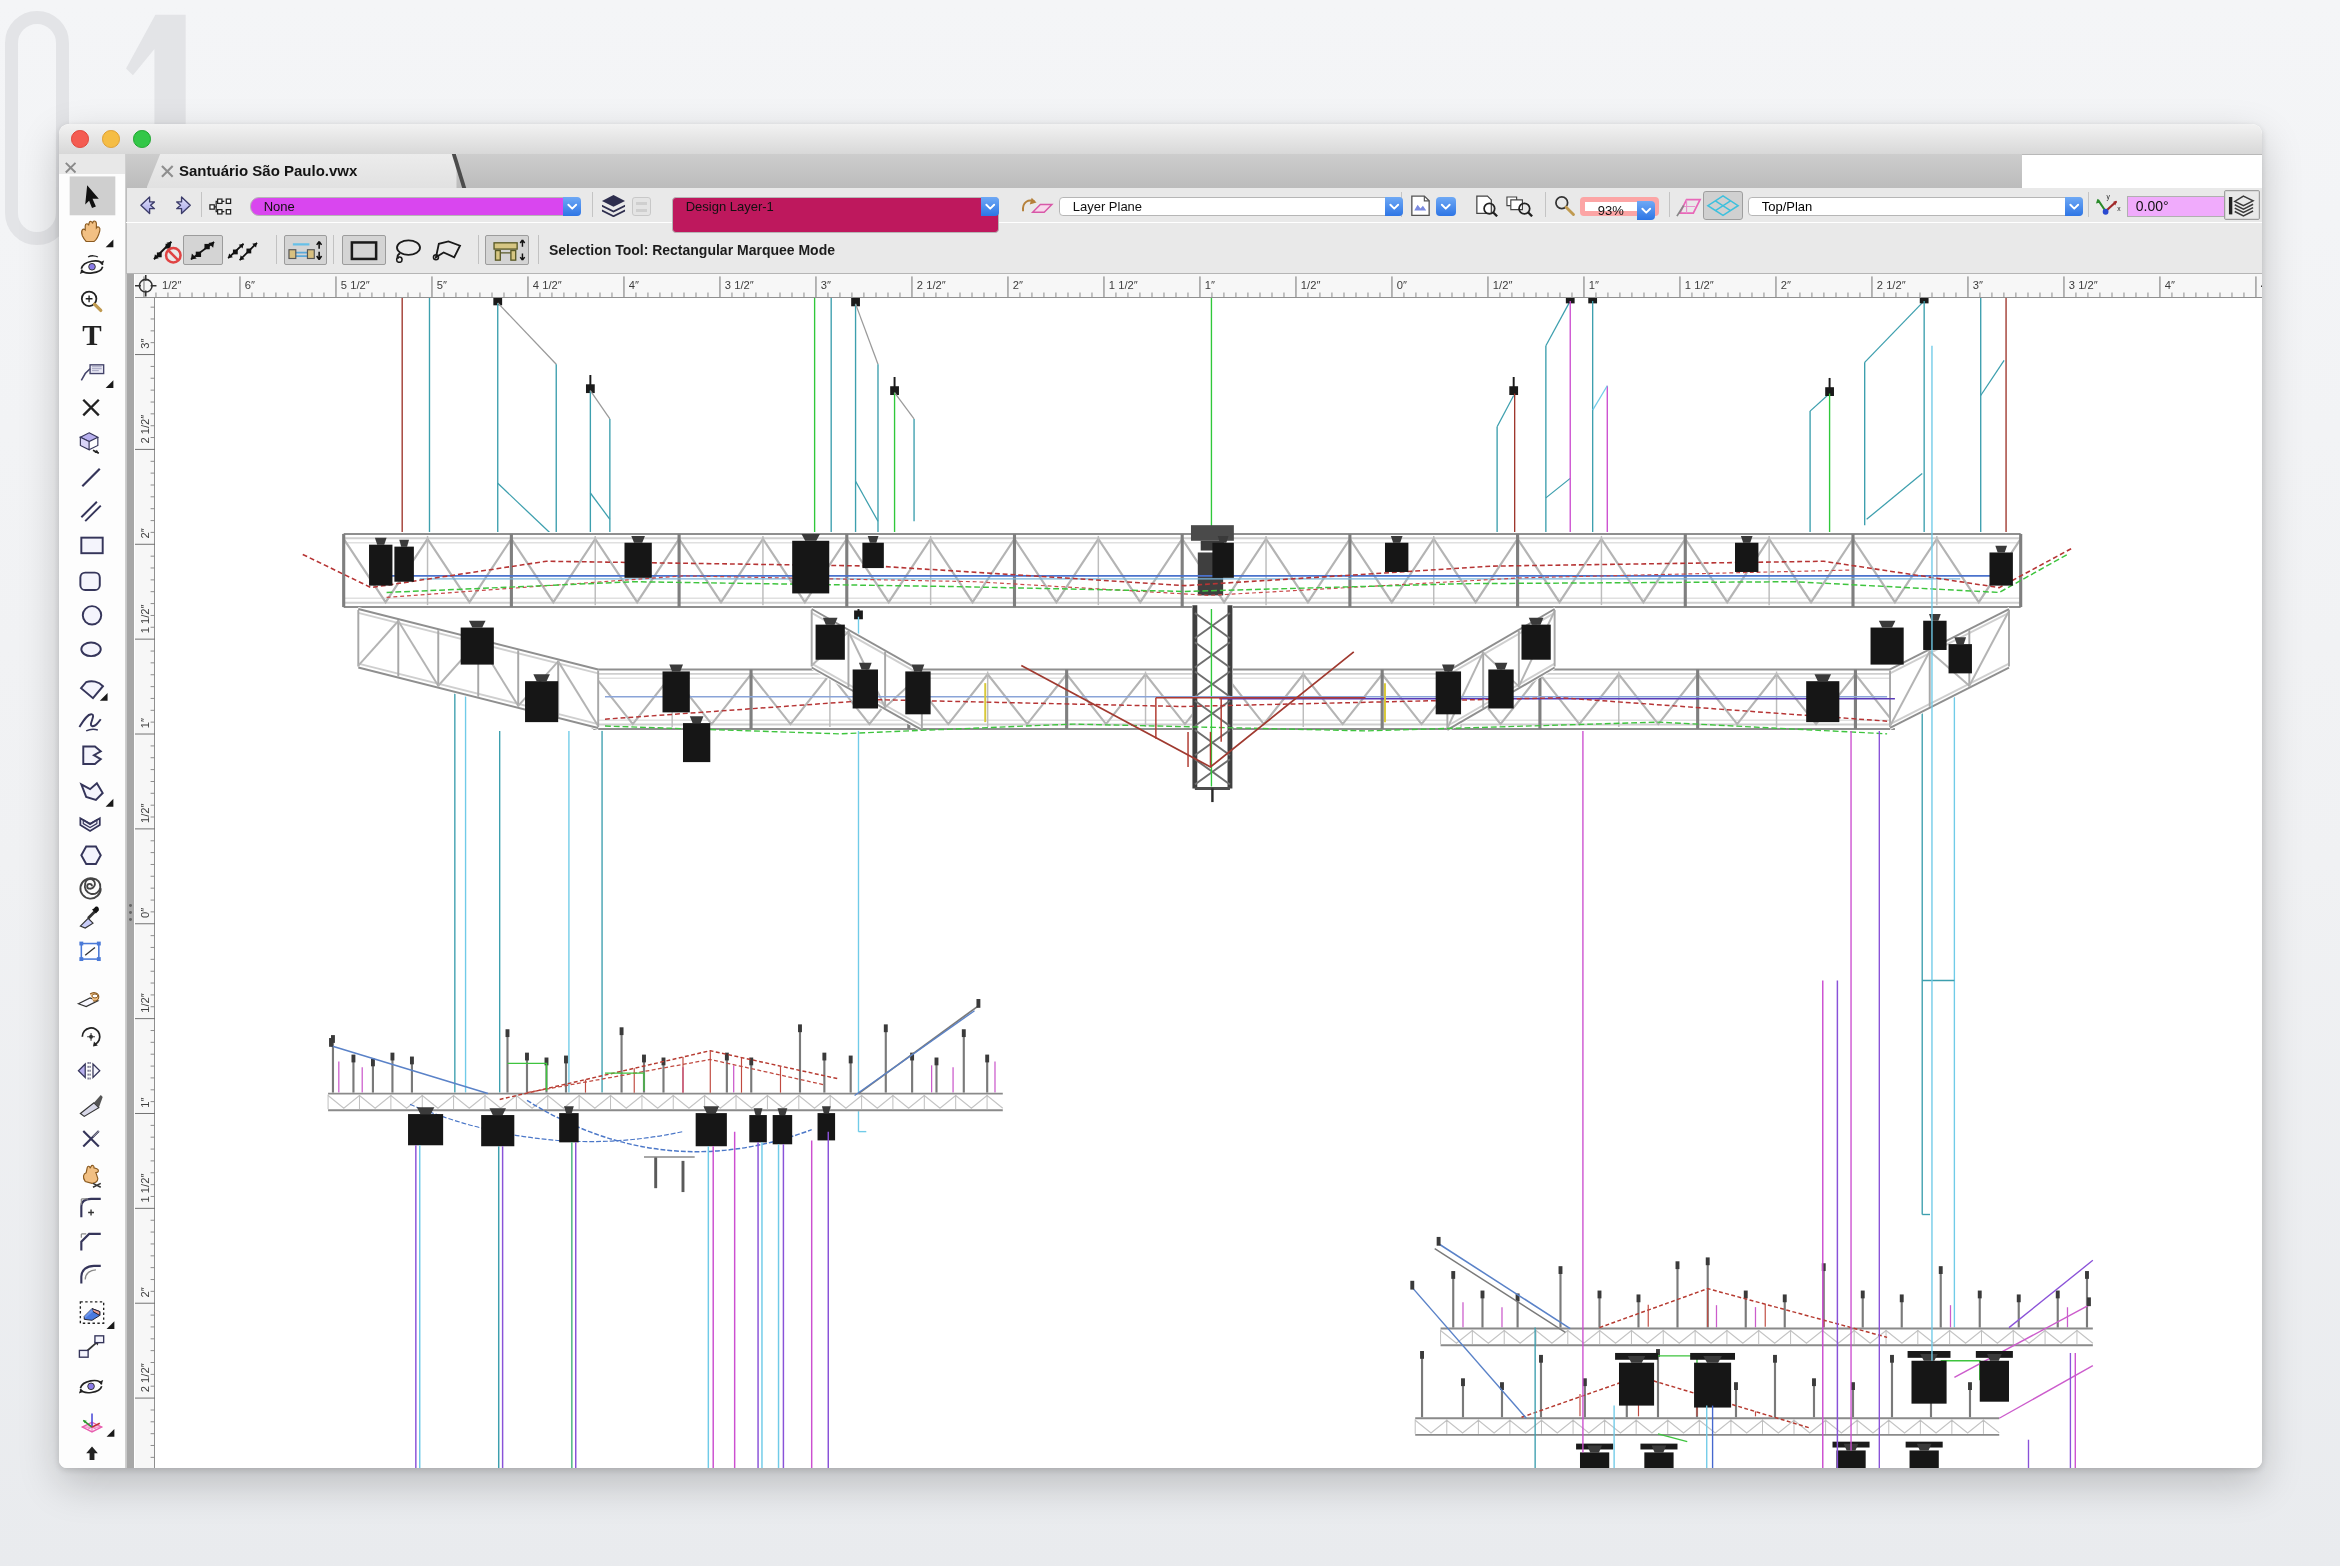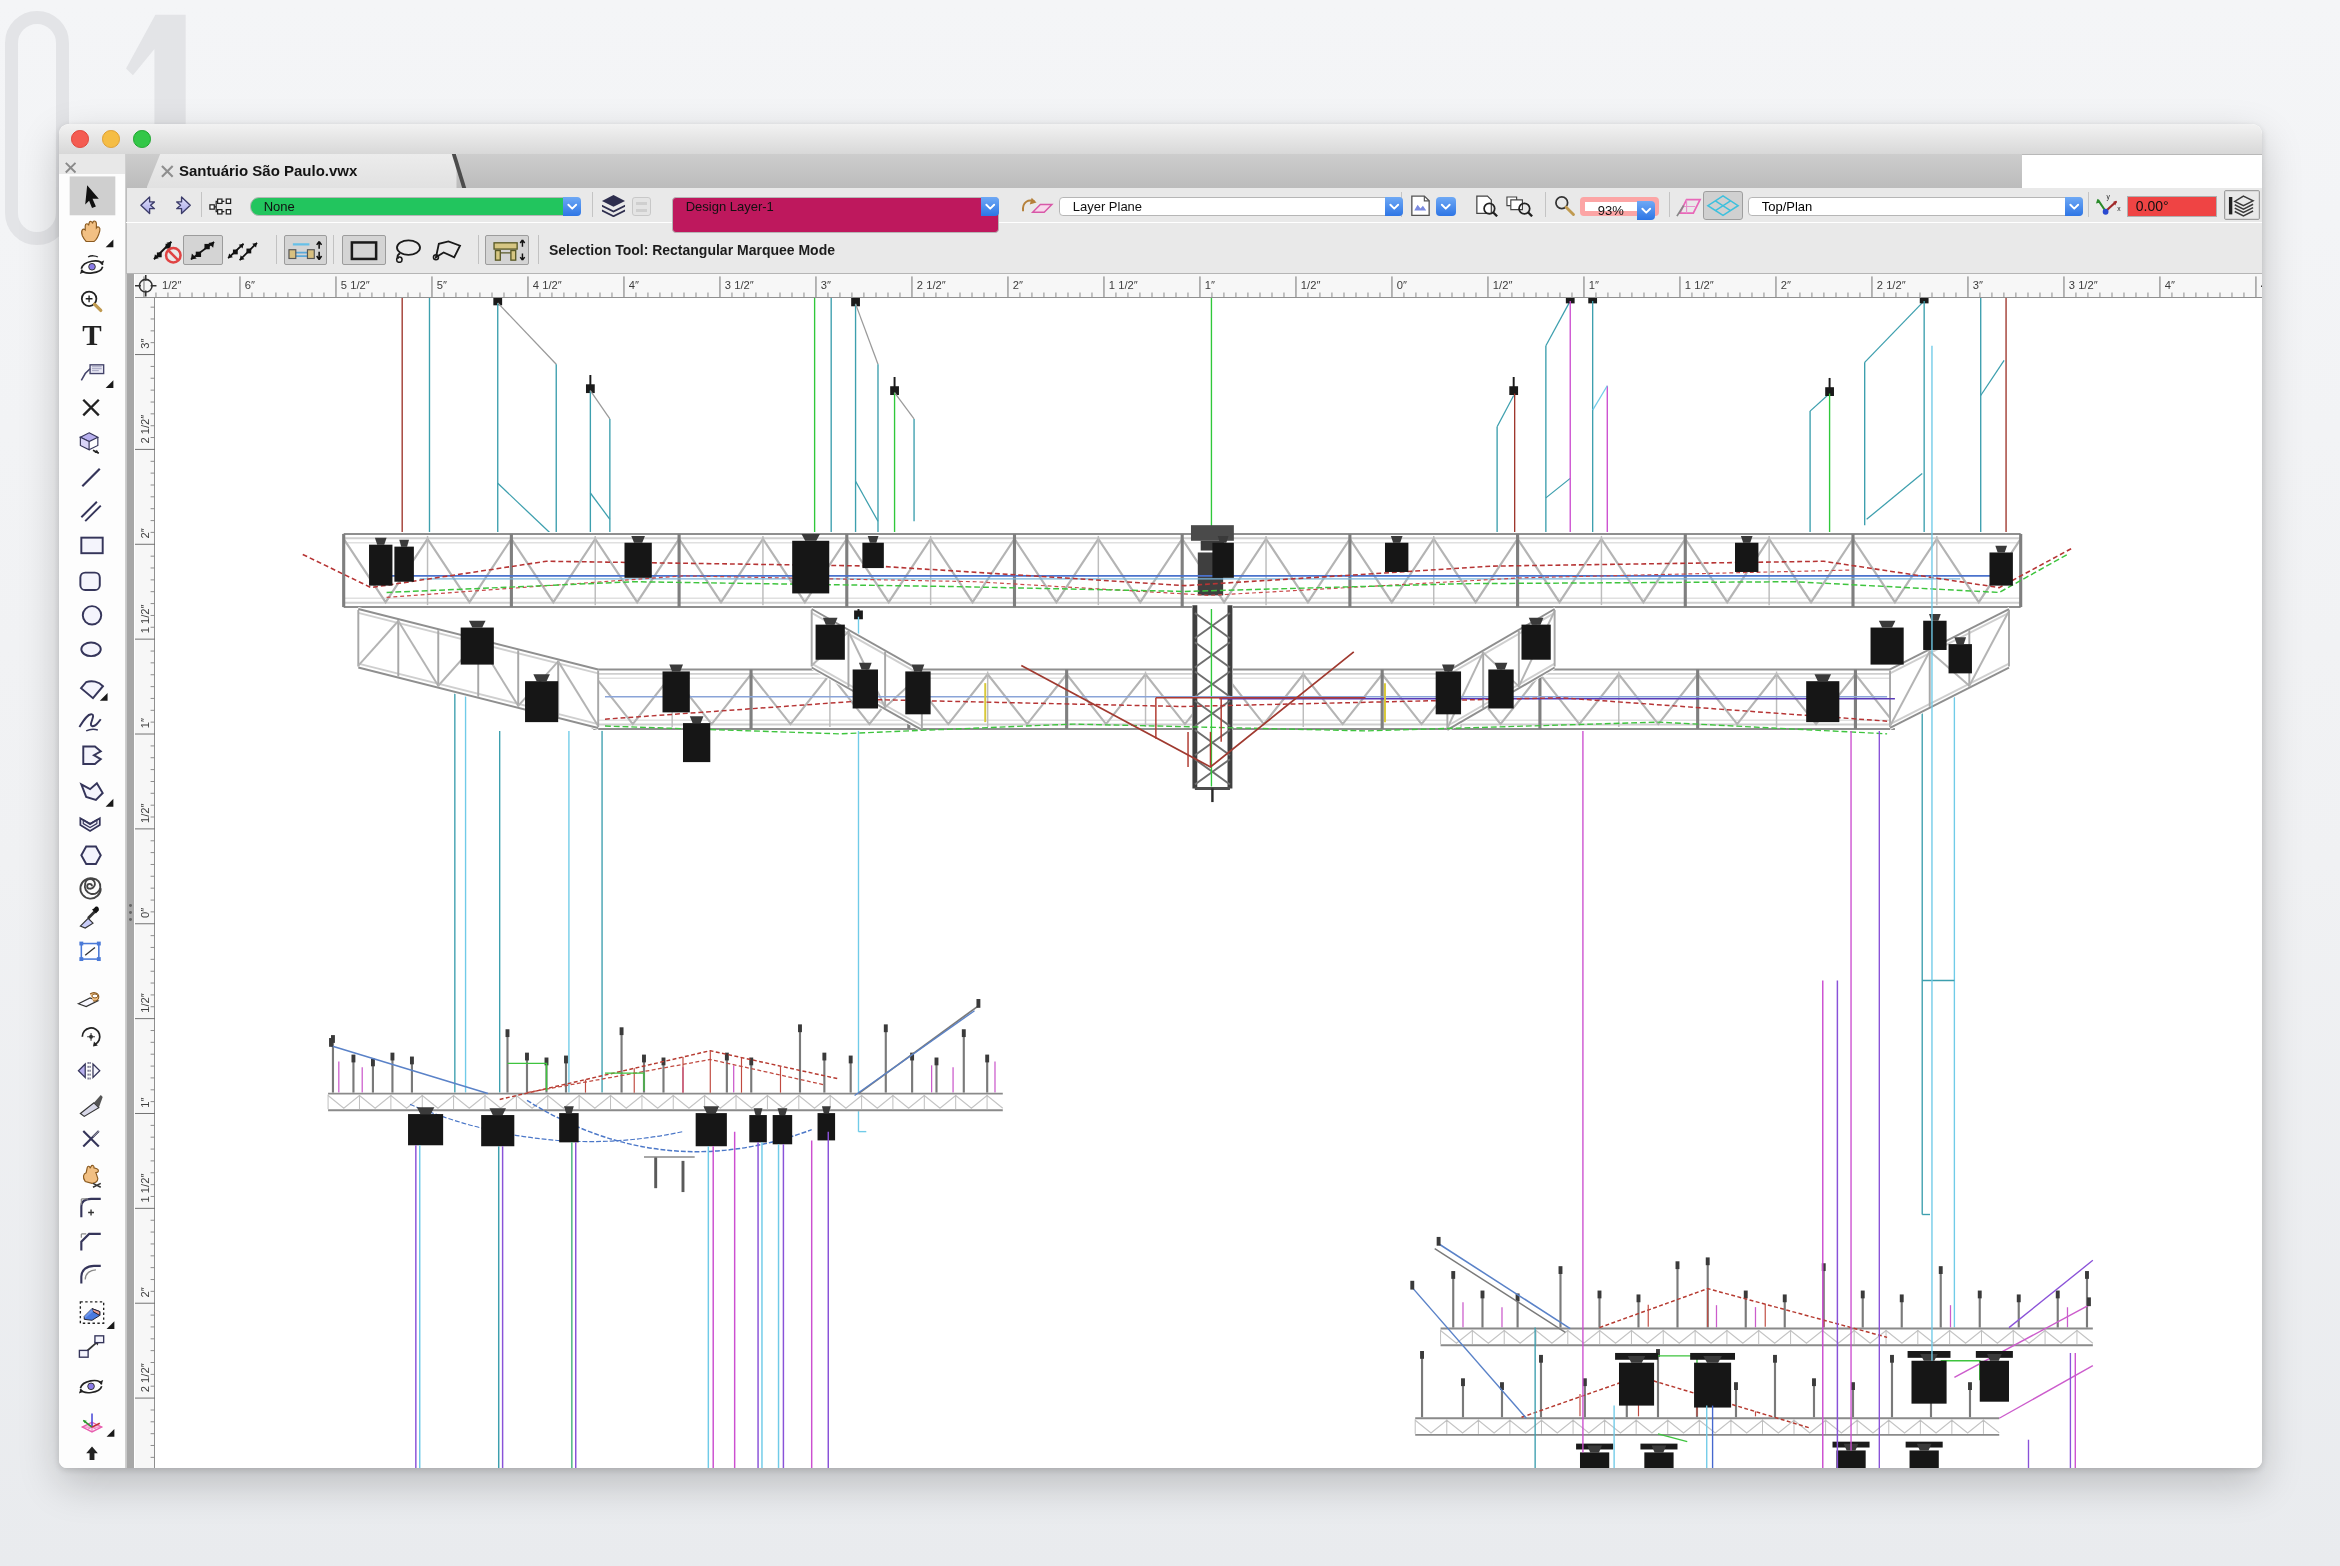--- a/index.html
+++ b/index.html
@@ -1120,21 +1120,21 @@
         <line x1="1964.0" y1="1082.0" x2="1964.0" y2="1200.0" stroke="#8a52d8" stroke-width="1.4" stroke-linecap="butt"></line>
         <line x1="1969.0" y1="1082.0" x2="1969.0" y2="1200.0" stroke="#cc4fd0" stroke-width="1.4" stroke-linecap="butt"></line>
       </svg></div>
   <div style="position:absolute;left:-59px;top:-124px">
       <div style="position:absolute;left:201px;top:192px;width:1px;height:25px;background:#c4c4c4"></div>
       <div style="position:absolute;left:592px;top:192px;width:1px;height:25px;background:#c4c4c4"></div>
       <div style="position:absolute;left:1401px;top:192px;width:1px;height:25px;background:#c4c4c4"></div>
       <div style="position:absolute;left:1545px;top:192px;width:1px;height:25px;background:#c4c4c4"></div>
       <div style="position:absolute;left:1669px;top:192px;width:1px;height:25px;background:#c4c4c4"></div>
       <div style="position:absolute;left:2088px;top:192px;width:1px;height:25px;background:#c4c4c4"></div>
-      <div style="position:absolute;left:250px;top:197px;width:331px;height:18.5px;background:#22c55e;border:1px solid #b6b6b6;border-radius:9px;box-sizing:border-box;">
+      <div style="position:absolute;left:250px;top:197px;width:331px;height:18.5px;background:#d946ef;border:1px solid #b6b6b6;border-radius:9px;box-sizing:border-box;">
         <span style="position:absolute;left:12.7px;top:1px;font-size:13px;color:#111;line-height:15.6px;">None</span>
         <div style="position:absolute;right:-1px;top:-1px;width:18.5px;height:18.5px;border-radius:0 3.9px 3.9px 0;background:linear-gradient(#6fa9f5,#2d75e5);"><svg width="18.5" height="18.5" viewBox="0 0 19 19">
             <path d="M5.5 8 L9.5 12 L13.5 8" fill="none" stroke="#fff" stroke-width="2" stroke-linecap="round" stroke-linejoin="round"></path>
           </svg></div>
       </div>
       <div style="position:absolute;left:672px;top:197px;width:327px;height:36px;background:#be185d;border:1px solid #b6b6b6;border-radius:3.9px;box-sizing:border-box;">
         <span style="position:absolute;left:12.7px;top:1px;font-size:13px;color:#111;line-height:15.6px;">Design Layer-1</span>
         <div style="position:absolute;right:-1px;top:-1px;width:18.5px;height:18.5px;border-radius:0 3.9px 3.9px 0;background:linear-gradient(#6fa9f5,#2d75e5);"><svg width="18.5" height="18.5" viewBox="0 0 19 19">
             <path d="M5.5 8 L9.5 12 L13.5 8" fill="none" stroke="#fff" stroke-width="2" stroke-linecap="round" stroke-linejoin="round"></path>
           </svg></div>
@@ -1230,21 +1230,21 @@
       </svg>
       <svg style="position:absolute;left:2094px;top:193px" width="29" height="25" viewBox="0 0 30 26">
 <path d="M12 19 L4 7" stroke="#2a8a2a" stroke-width="2.2"></path>
 <path d="M6.5 10 L3.5 6 L2 11 Z" fill="#2a8a2a"></path>
 <path d="M12 19 L23 9" stroke="#a02a2a" stroke-width="2.2"></path>
 <path d="M20 9 L24 8 L22 13 Z" fill="#a02a2a"></path>
 <circle cx="12" cy="19.5" r="3" fill="#2a4ad0"></circle>
 <text x="13" y="6" font-family="Liberation Sans" font-size="7" fill="#222">y</text>
 <text x="24" y="19" font-family="Liberation Sans" font-size="7" fill="#222">x</text>
 </svg>
-      <div style="position:absolute;left:2127px;top:196px;width:90px;height:20.5px;background:#ef4444;border:1px solid #b0b0b0;box-sizing:border-box;font-size:14px;color:#111;padding:1px 0 0 7.8px;">0.00°</div>
+      <div style="position:absolute;left:2127px;top:196px;width:98px;height:20.5px;background:#f0abfc;border:1px solid #b0b0b0;box-sizing:border-box;font-size:14px;color:#111;padding:1px 0 0 7.8px;">0.00°</div>
       <div style="position:absolute;left:2224px;top:190px;width:36px;height:30px;background:#e9e9e9;border:1px solid #9e9e9e;border-radius:2px;box-sizing:border-box;box-shadow:inset 0 0 0 1px #d8d8d8"></div>
 <svg style="position:absolute;left:2227px;top:194px" width="29" height="23.4" viewBox="0 0 30 24">
 <rect x="2" y="3" width="3.5" height="18" fill="#222"></rect>
 <g fill="none" stroke="#3a3a3a" stroke-width="1.5">
 <path d="M17 2 L27 7 L17 12 L8 7.5 Z"></path>
 <path d="M8 11 L17 15.5 L27 10.5"></path>
 <path d="M8 14.5 L17 19 L27 14"></path>
 <path d="M8 18 L17 22.5 L27 17.5"></path>
 </g>
       </svg>

